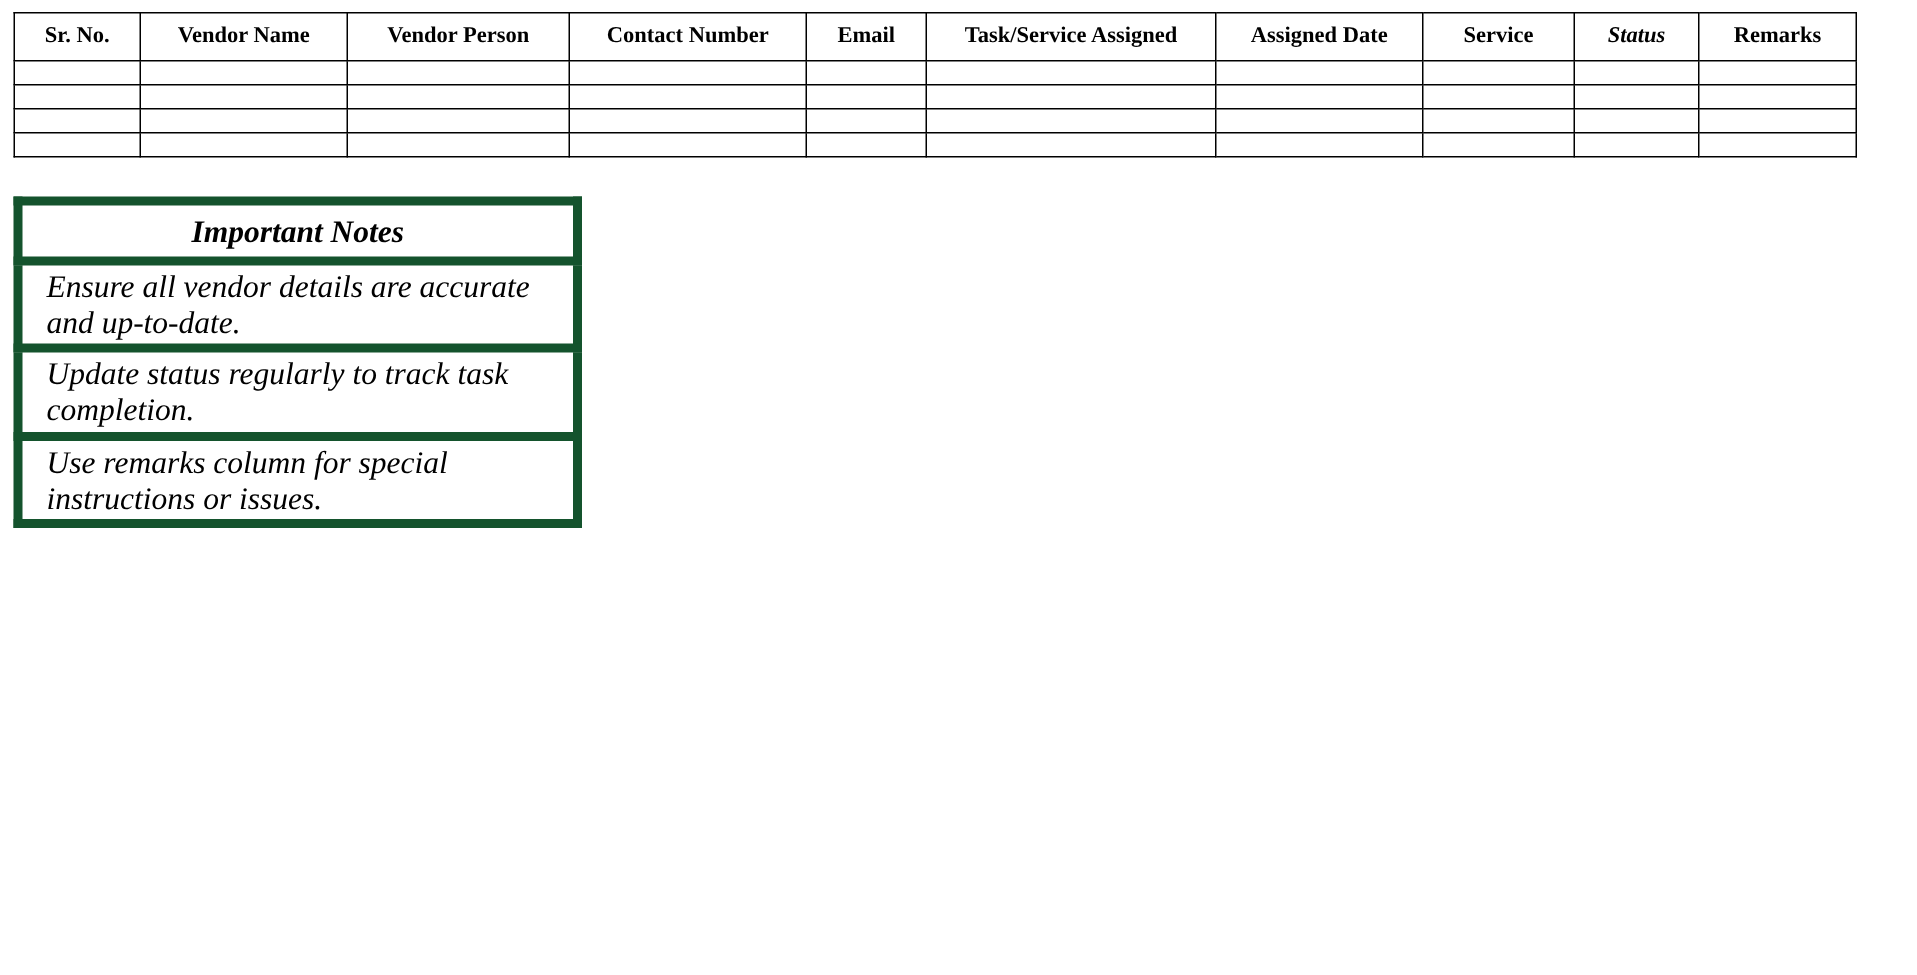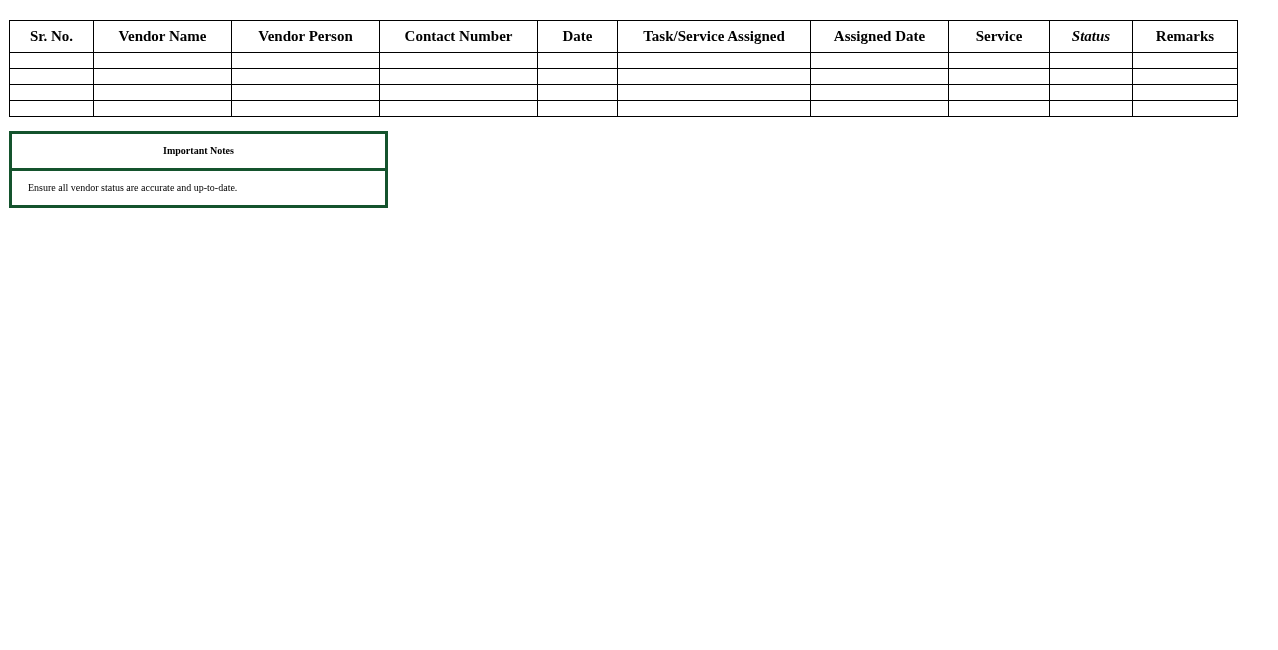--- a/index.html
+++ b/index.html
@@ -19,21 +19,21 @@
     position: relative;
     width: 1278px;
     height: 650px;
     padding: 0;
   }
 
   
   .vendor-table {
     position: absolute;
     left: 9px;
-    top: 20px;
+    top: 8px;
     border-collapse: collapse;
     table-layout: fixed;
   }
   .vendor-table th,
   .vendor-table td {
     border: 1px solid #000000;
     padding: 0;
     margin: 0;
     font-size: 15px;
     line-height: 1.1;
@@ -68,23 +68,24 @@
   .notes-table {
     position: absolute;
     left: 9px;
     top: 131px;
     border-collapse: collapse;
     table-layout: fixed;
     width: 379px;
   }
   .notes-table th,
   .notes-table td {
-    border: 3px solid #14532d;
-    font-size: 10px;
+    border: 6px solid #14532d;
+    font-size: 21px;
     line-height: 1.15;
+    font-style: italic;
   }
   .notes-table th {
     font-weight: bold;
     text-align: center;
     height: 30px;
     padding: 2px 6px;
   }
   .notes-table td {
     text-align: left;
     height: 30px;
@@ -96,21 +97,21 @@
 
 <div class="page">
 
   <table class="vendor-table">
     <thead>
       <tr>
         <th class="c0">Sr. No.</th>
         <th class="c1">Vendor Name</th>
         <th class="c2">Vendor Person</th>
         <th class="c3">Contact Number</th>
-        <th class="c4">Date</th>
+        <th class="c4">Email</th>
         <th class="c5">Task/Service Assigned</th>
         <th class="c6">Assigned Date</th>
         <th class="c7">Service</th>
         <th class="c8">Status</th>
         <th class="c9">Remarks</th>
       </tr>
     </thead>
     <tbody>
       <tr>
         <td class="c0"></td>
@@ -164,18 +165,24 @@
   </table>
 
   <table class="notes-table">
     <thead>
       <tr>
         <th>Important Notes</th>
       </tr>
     </thead>
     <tbody>
       <tr>
-        <td>Ensure all vendor status are accurate and up-to-date.</td>
+        <td>Ensure all vendor details are accurate and up-to-date.</td>
+      </tr>
+      <tr>
+        <td>Update status regularly to track task completion.</td>
+      </tr>
+      <tr>
+        <td>Use remarks column for special instructions or issues.</td>
       </tr>
     </tbody>
   </table>
 
 </div>
 
 </body></html>

